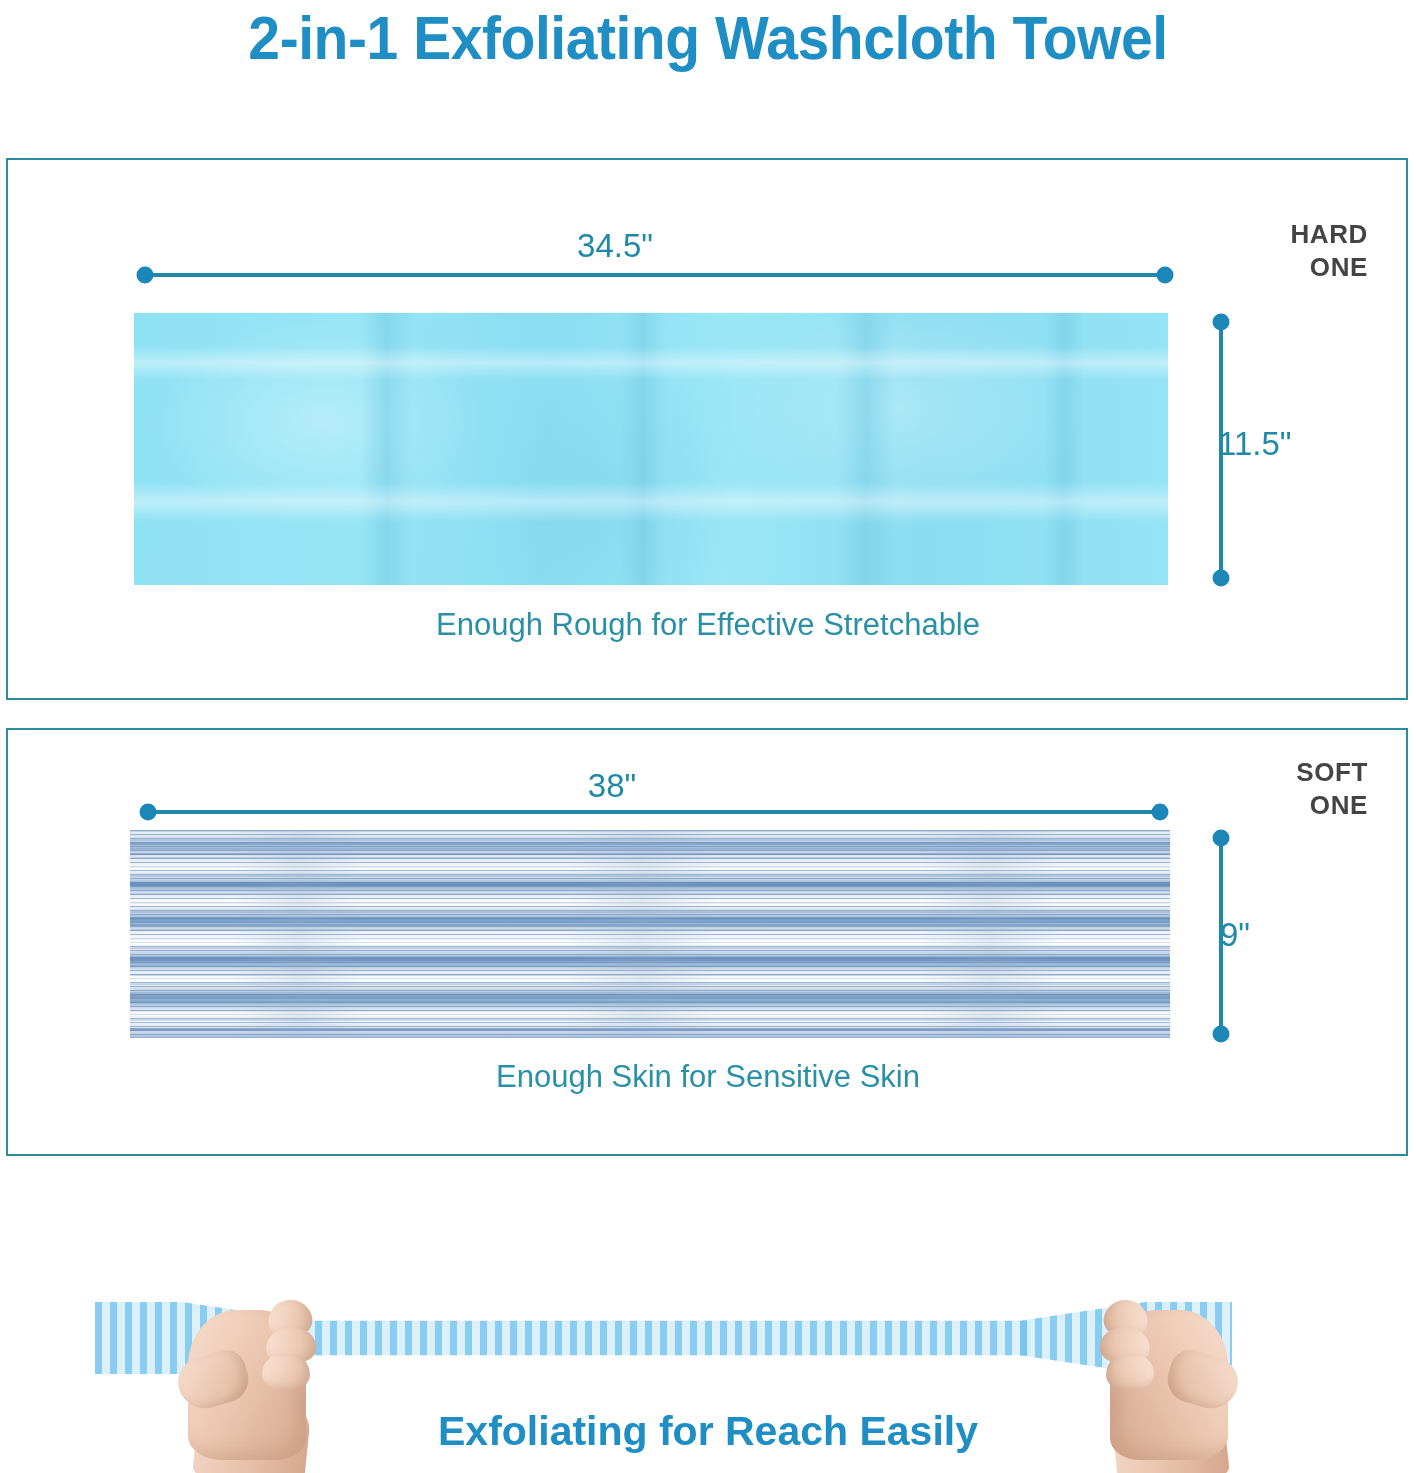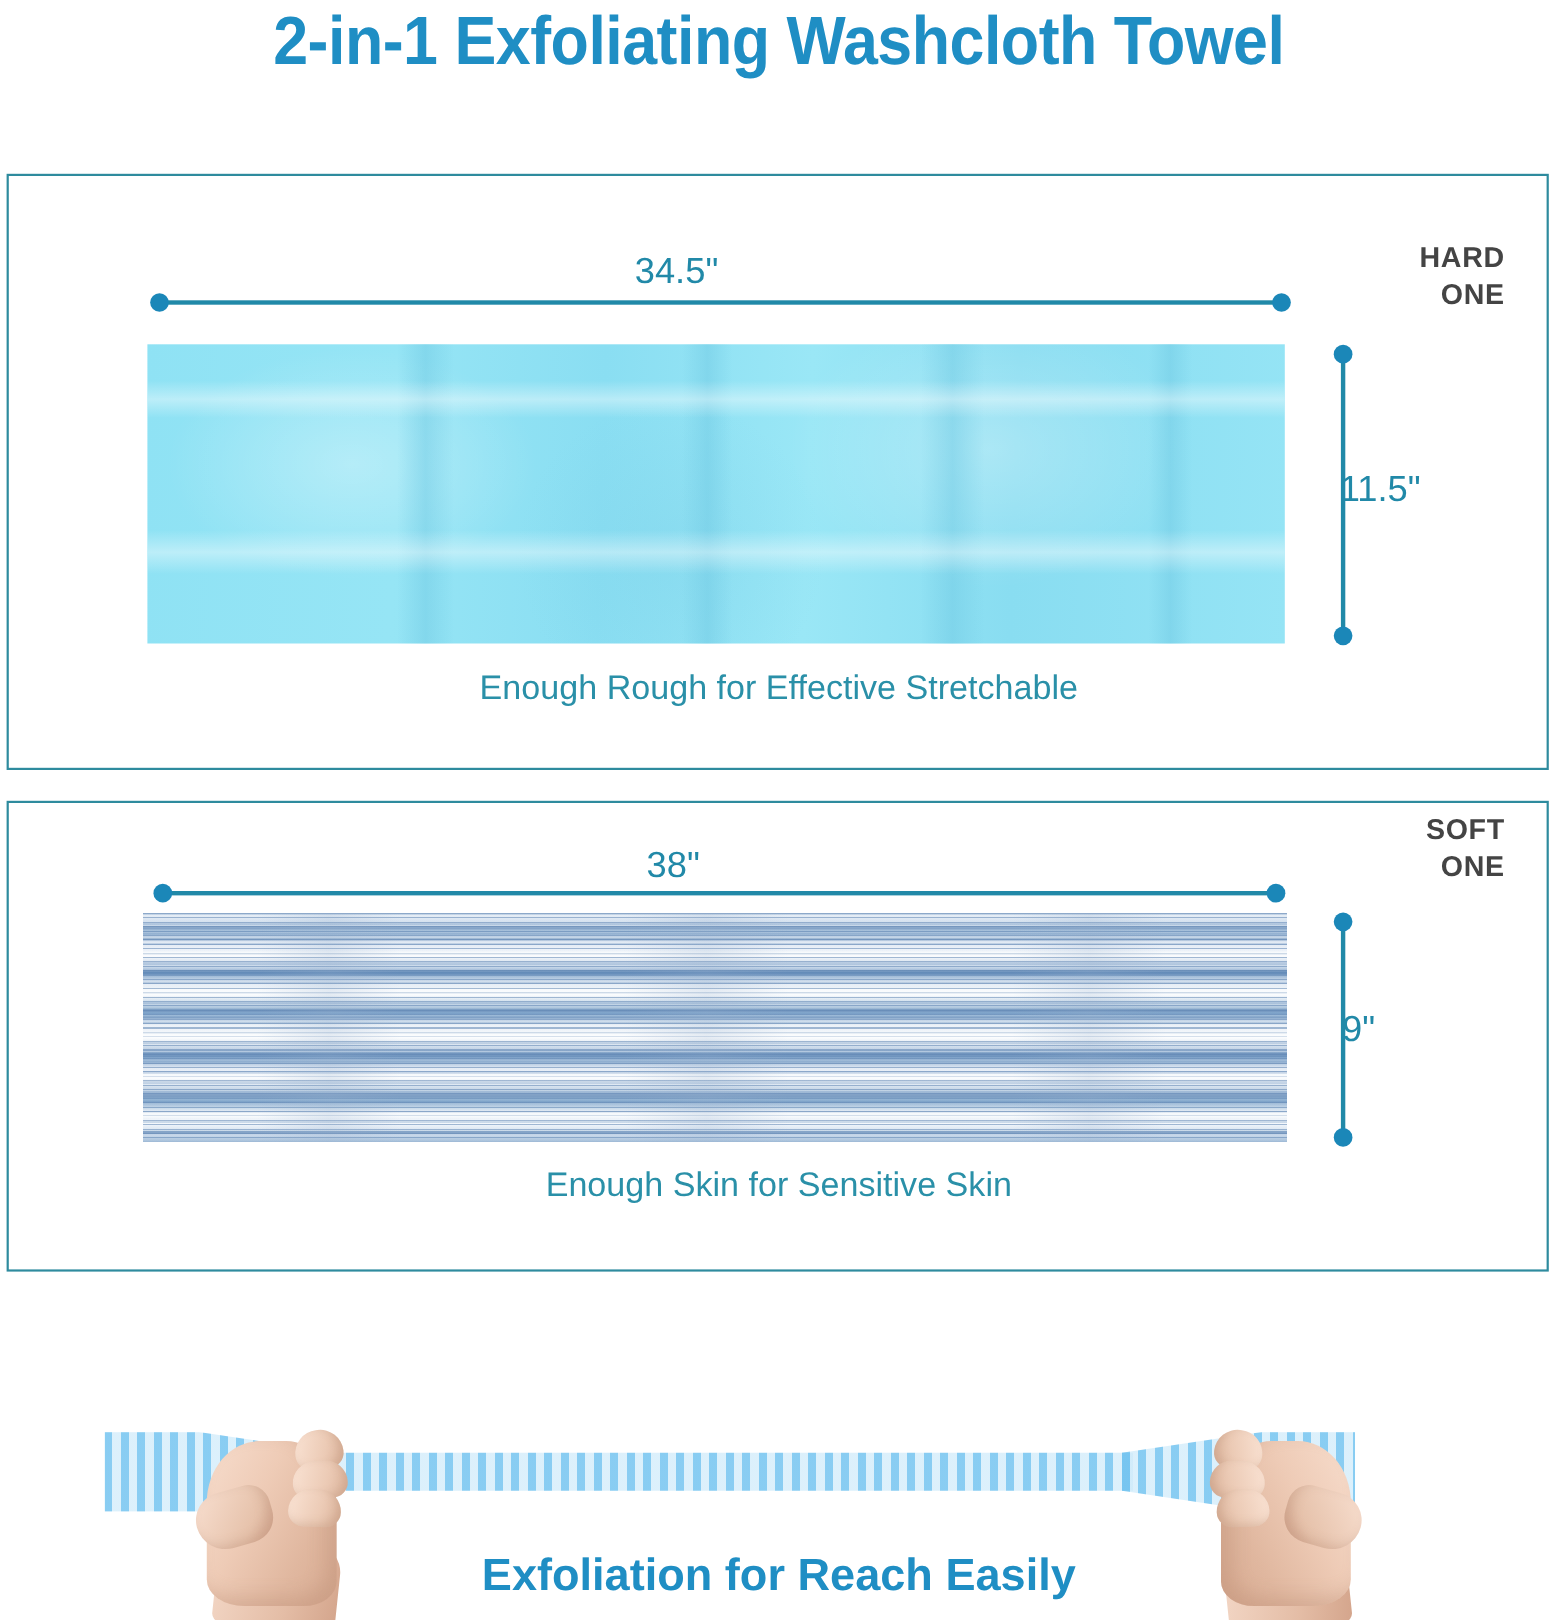--- a/index.html
+++ b/index.html
@@ -289,21 +289,21 @@
   <div class="dot start"></div>
   <div class="dot end"></div>
 </div>
 
 <div class="dim-label" style="left:1218px; top:425px;">11.5"</div>
 
 <div class="caption" style="left:0; top:607px;">Enough Rough for Effective Stretchable</div>
 
 <div class="panel" id="panel-soft"></div>
 
-<div class="side-label" style="right:48px; top:738px; width:200px;">
+<div class="side-label" style="right:48px; top:756px; width:200px;">
   <span>SOFT</span>
   <span>ONE</span>
 </div>
 
 <div class="dim-label h" style="left:612px; top:767px;">38"</div>
 
 <div class="dim-h-wrap" style="left:148px; top:803px; width:1012px; height:18px;">
   <div class="dim-h-line"></div>
   <div class="dot start"></div>
   <div class="dot end"></div>
@@ -358,14 +358,14 @@
   </div>
 
   <div class="hand" id="hand-right">
     <div class="palm"></div>
     <div class="finger f1"></div>
     <div class="finger f2"></div>
     <div class="finger f3"></div>
     <div class="thumb"></div>
   </div>
 
-  <div class="stretch-caption">Exfoliation for Reach Easily</div>
+  <div class="stretch-caption">Exfoliating for Reach Easily</div>
 </div>
 
 </body></html>

